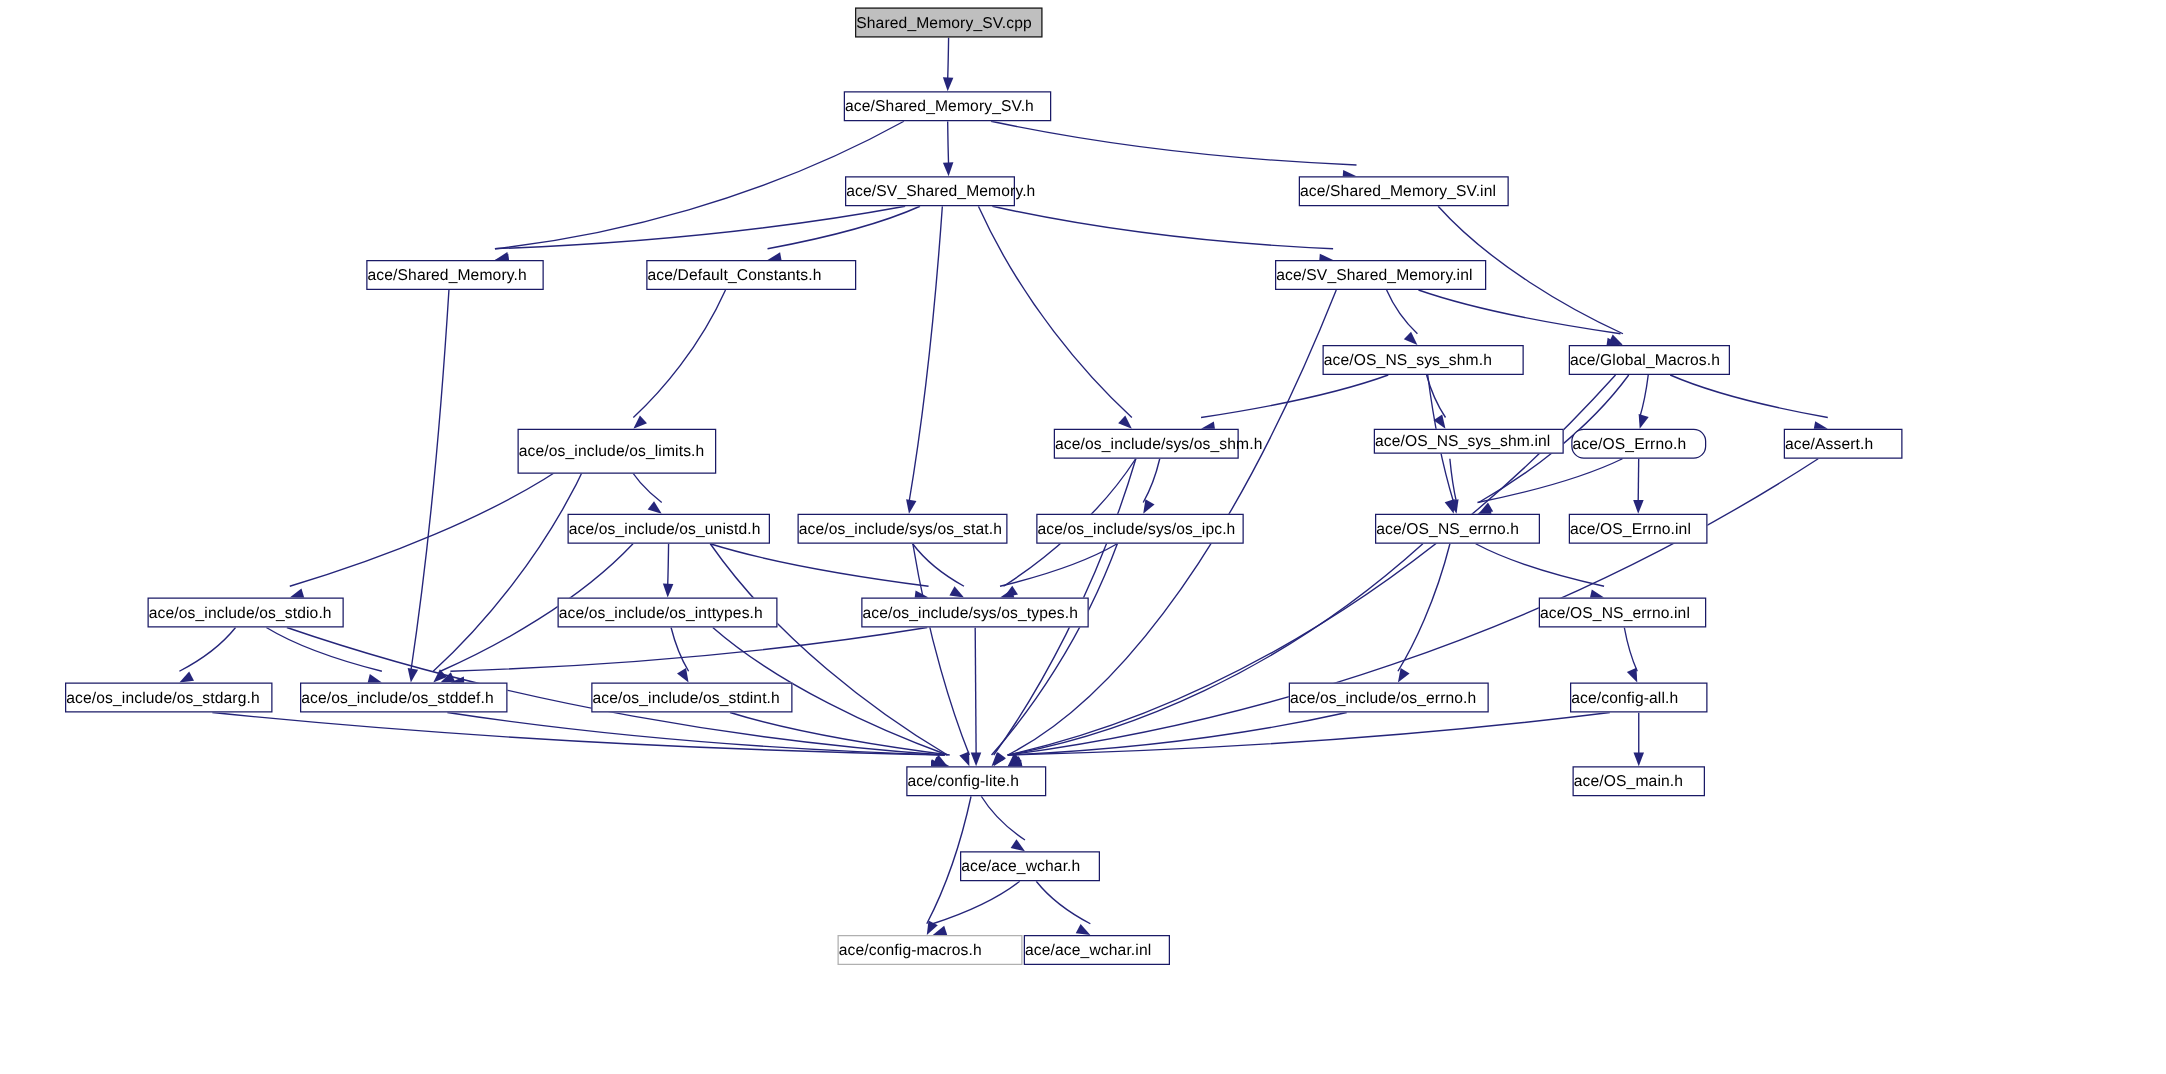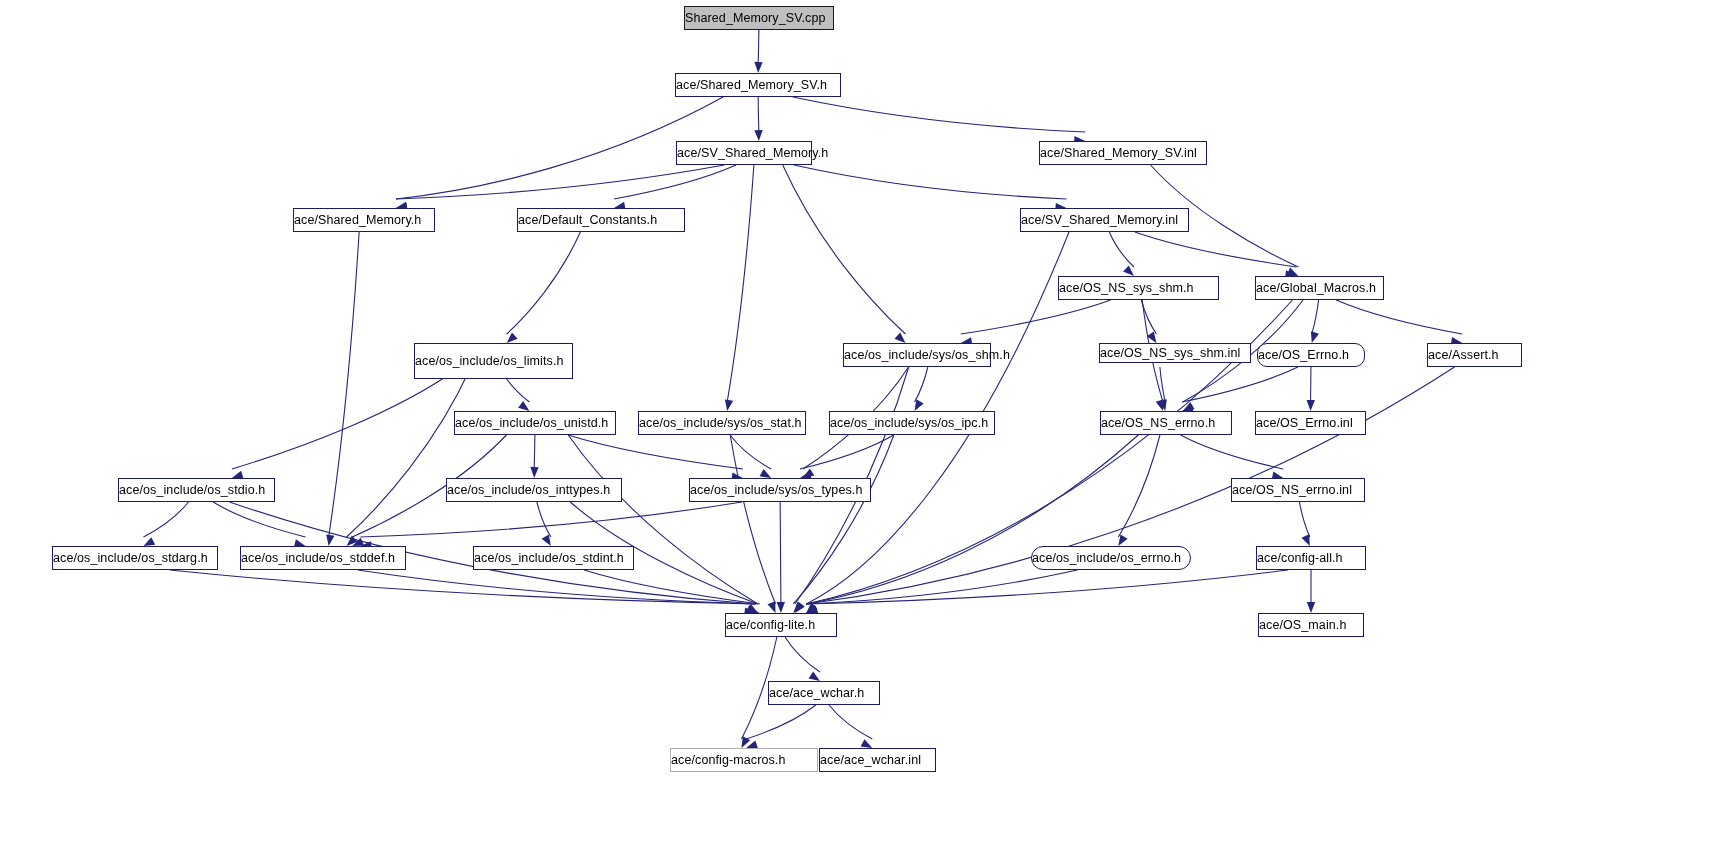--- a/index.html
+++ b/index.html
@@ -213,21 +213,21 @@
       </div>
       <div class="node" style="left: 52px; top: 546px; width: 166px; height: 24px;">
         <span>ace/os_include/os_stdarg.h</span>
       </div>
       <div class="node" style="left: 240px; top: 546px; width: 166px; height: 24px;">
         <span>ace/os_include/os_stddef.h</span>
       </div>
       <div class="node" style="left: 473px; top: 546px; width: 161px; height: 24px;">
         <span>ace/os_include/os_stdint.h</span>
       </div>
-      <div class="node" style="left: 1031px; top: 546px; width: 160px; height: 24px; border-radius: 12px;">
+      <div class="node" style="left: 1031px; top: 546px; width: 160px; height: 24px;">
         <span>ace/os_include/os_errno.h</span>
       </div>
       <div class="node" style="left: 1256px; top: 546px; width: 110px; height: 24px;">
         <span>ace/config-all.h</span>
       </div>
       <div class="node" style="left: 725px; top: 613px; width: 112px; height: 24px;">
         <span>ace/config-lite.h</span>
       </div>
       <div class="node" style="left: 1258px; top: 613px; width: 106px; height: 24px;">
         <span>ace/OS_main.h</span>

